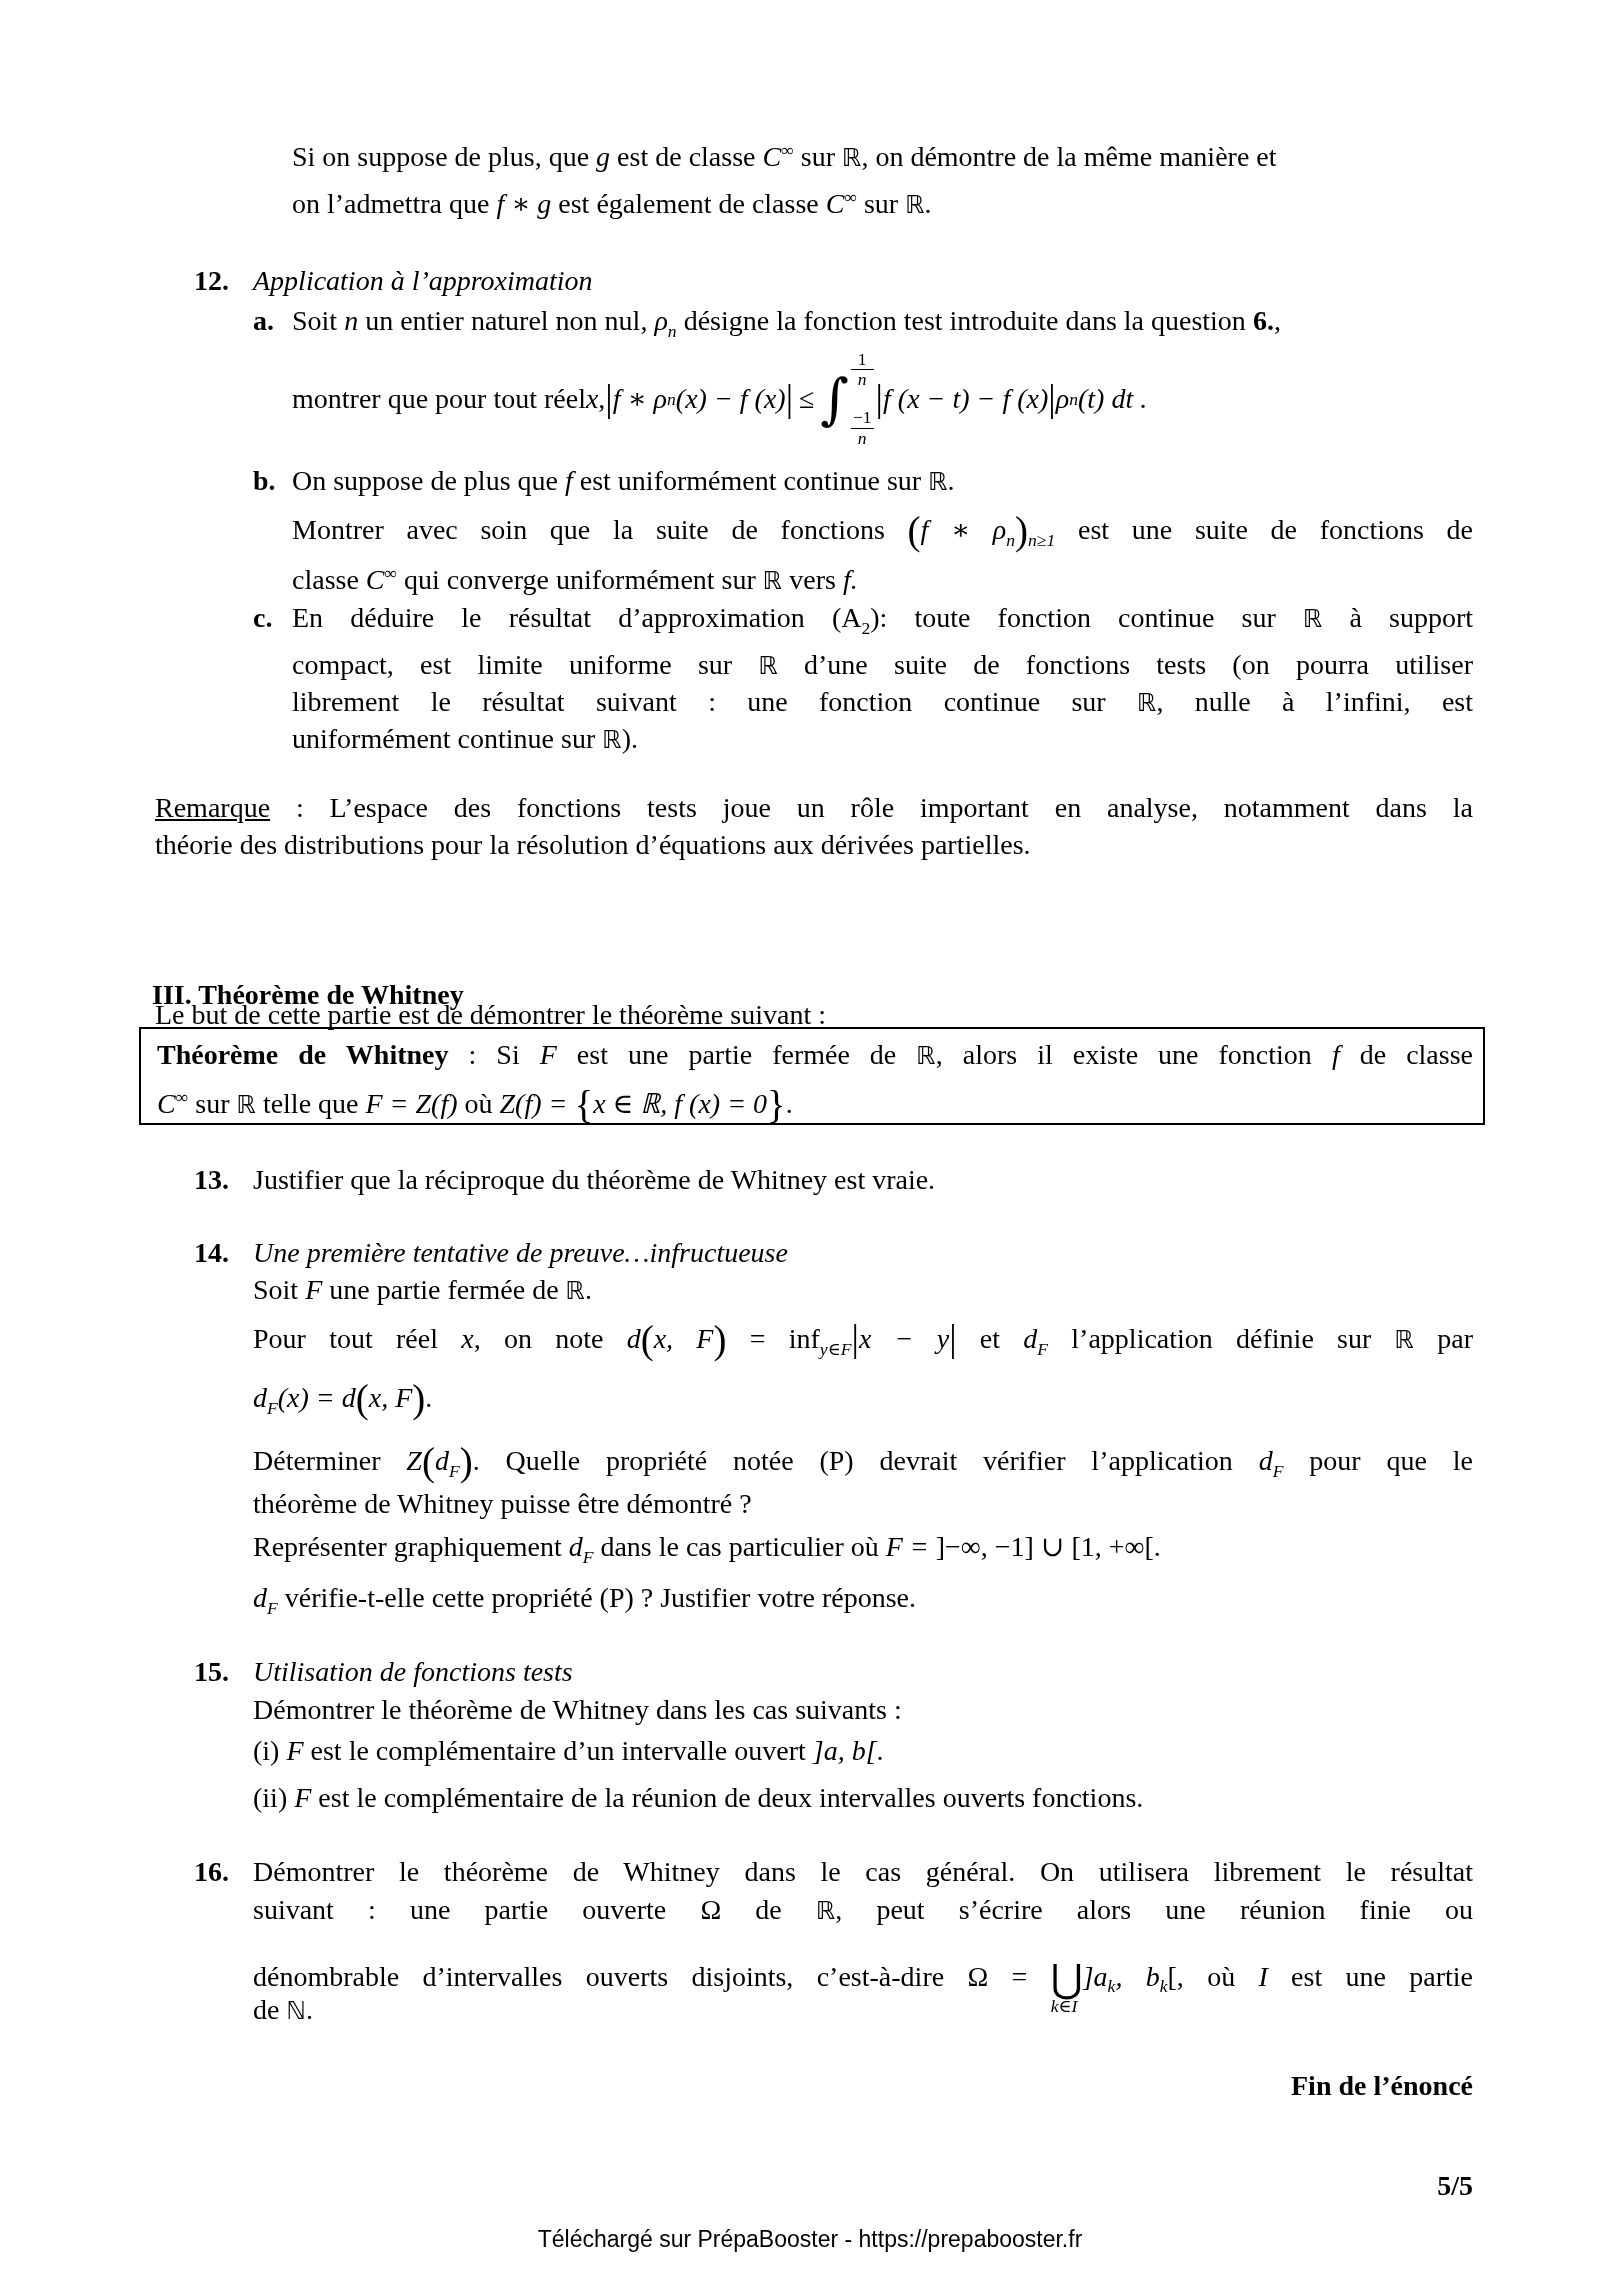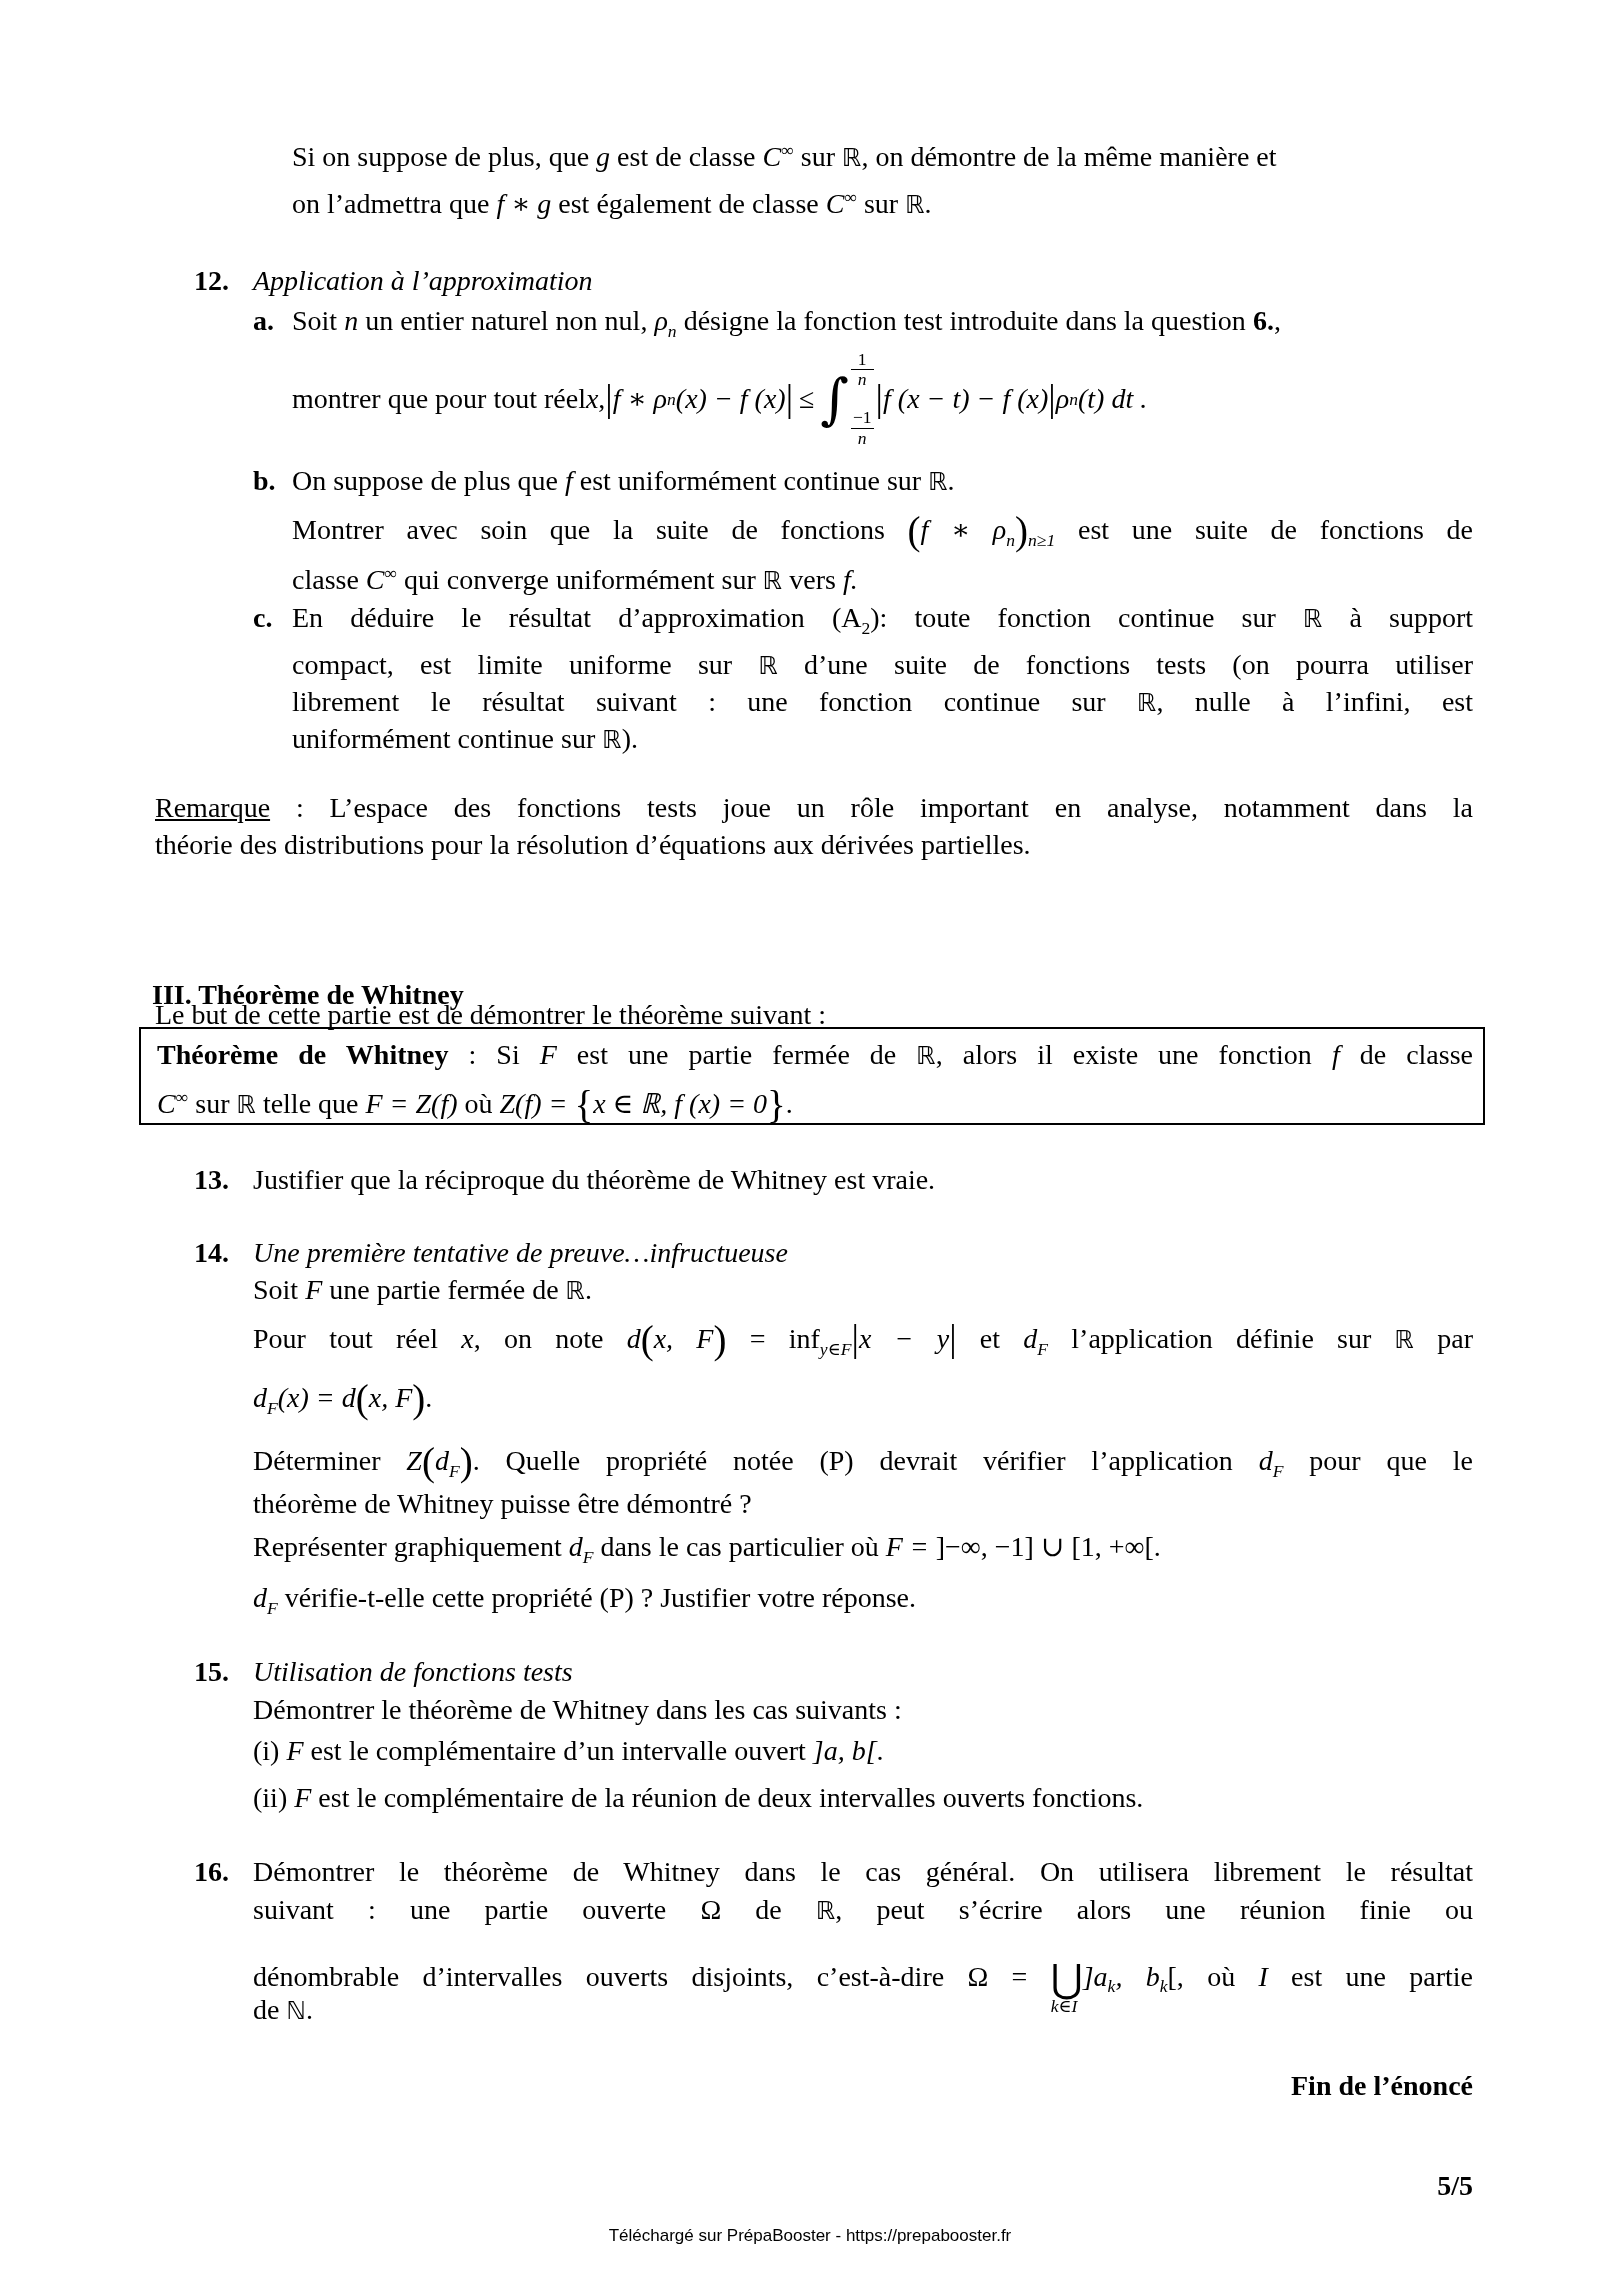--- a/index.html
+++ b/index.html
@@ -21,21 +21,21 @@
   .frac .d { display: block; }
   .intg { font-size: 55px; vertical-align: middle; font-family: "DejaVu Serif", serif; line-height: 1; }
   .bar { font-size: 37px; vertical-align: -2.9px; font-weight: normal; }
   .bigp { font-size: 39px; vertical-align: -4.9px; }
   .box {
     position: absolute; left: 139px; top: 1027px; width: 1346px; height: 98px;
     border: 2.5px solid #000; box-sizing: border-box;
   }
   .footer {
     position: absolute; left: 0; width: 1620px; top: 2225px; text-align: center;
-    font-family: "Liberation Sans", sans-serif; font-size: 17px;
+    font-family: "Liberation Sans", sans-serif; font-size: 23px;
   }
 </style>
 </head>
 <body>
 
 <div class="line" style="left:292px; top:139px;">
   <span>Si on suppose de plus, que </span><span class="it">g</span><span> est de classe </span><span class="it">C</span><sup>∞</sup><span> sur </span><span class="bb">ℝ</span><span>, on démontre de la même manière et</span>
 </div>
 <div class="line" style="left:292px; top:186px;">
   <span>on l’admettra que </span><span class="it">f ∗ g</span><span> est également de classe </span><span class="it">C</span><sup>∞</sup><span> sur </span><span class="bb">ℝ</span><span>.</span>

